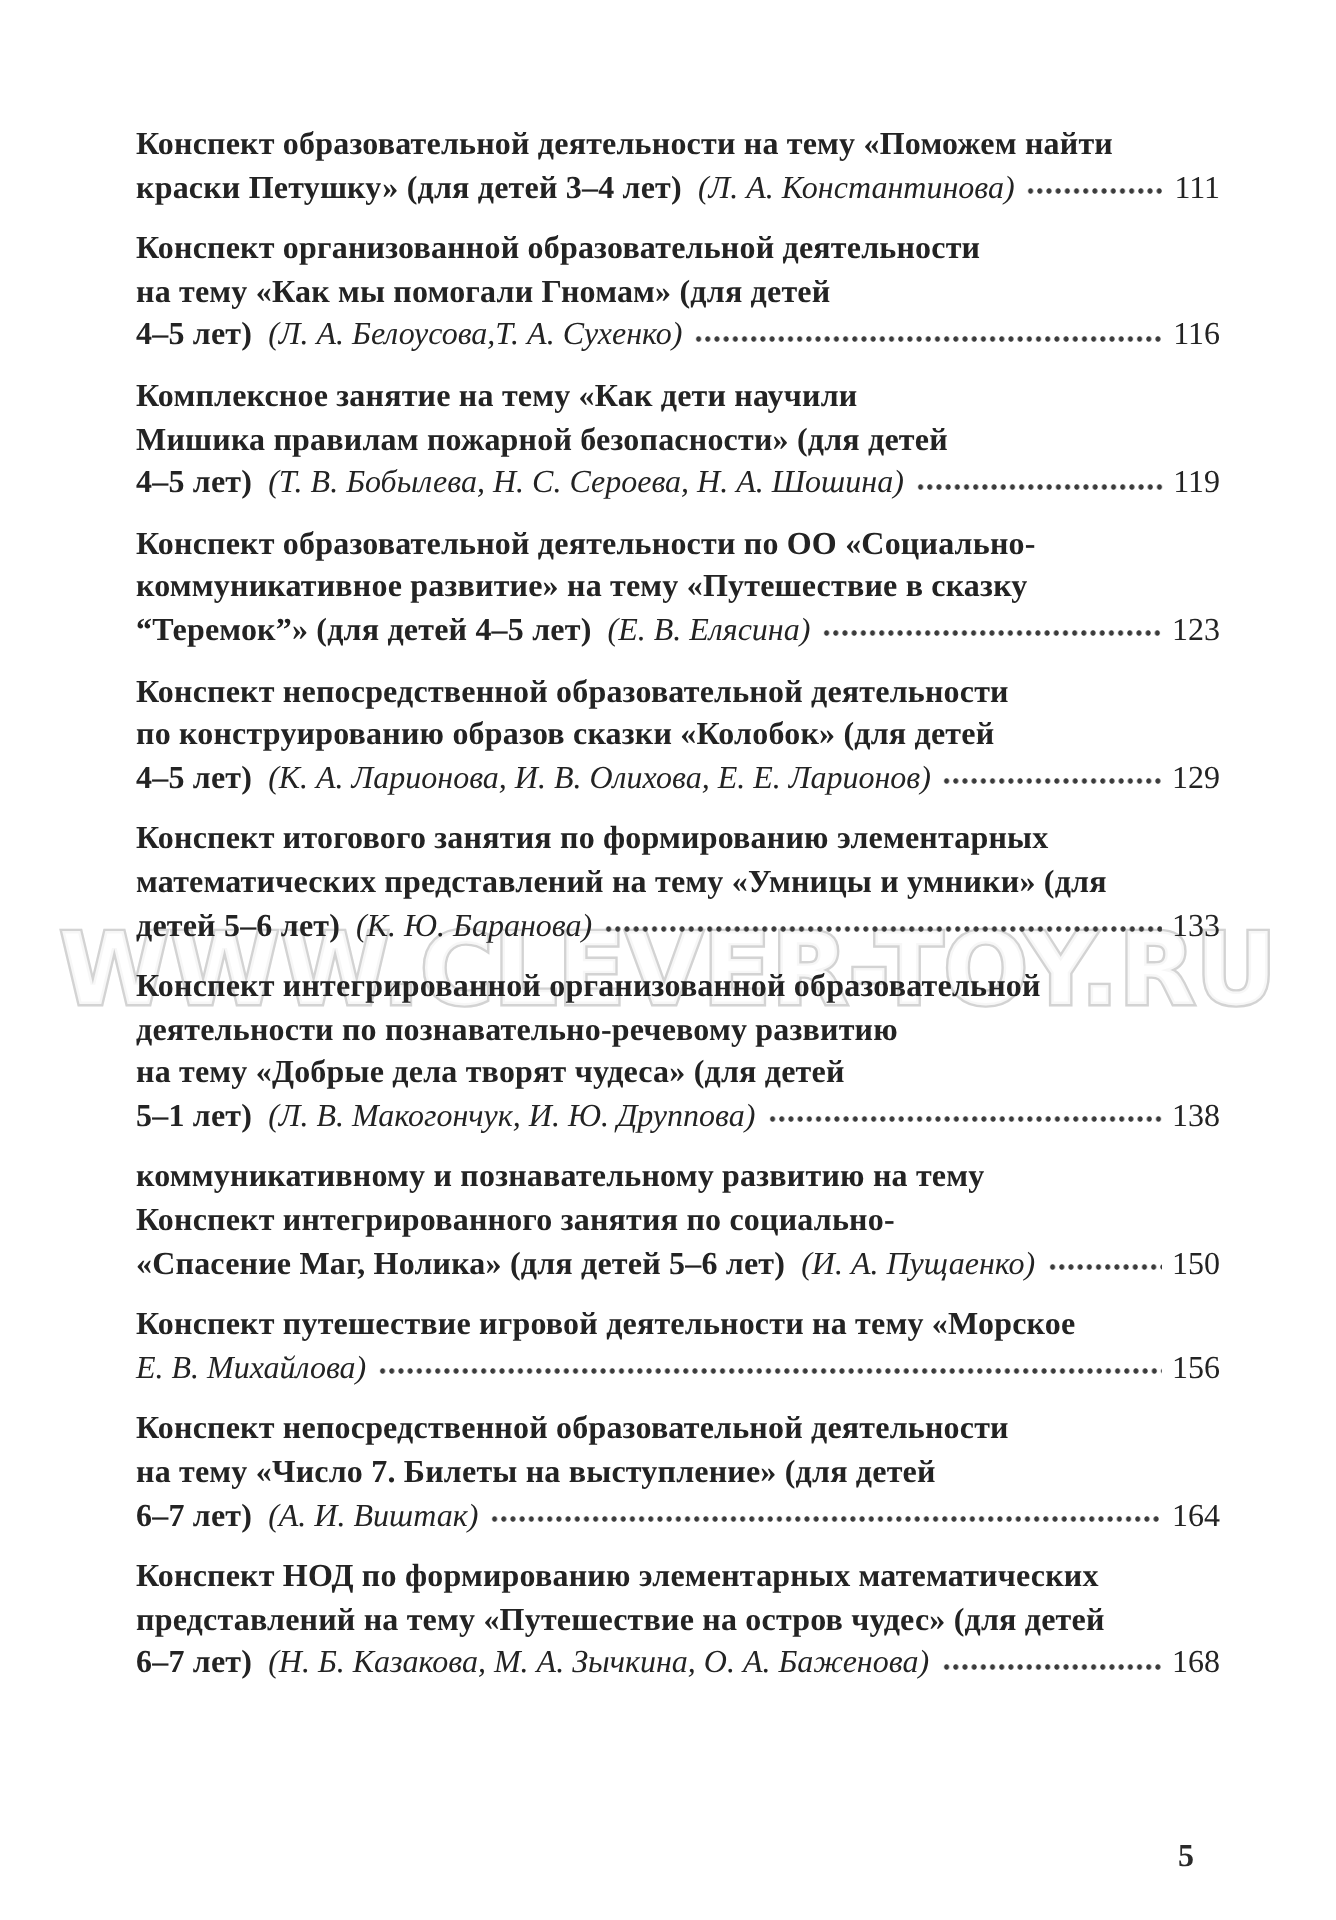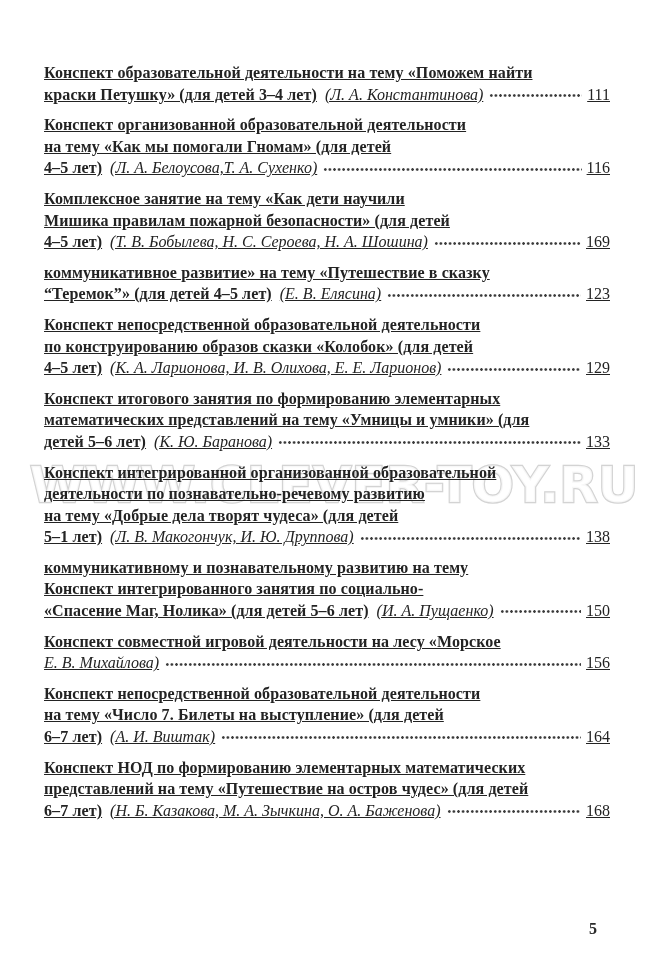--- a/index.html
+++ b/index.html
@@ -12,21 +12,21 @@
     overflow: hidden;
   }
   .page { position: relative; width: 668px; height: 960px; background: #fff; }
 
   .watermark-svg {
     position: absolute; top: 448px; left: 0; z-index: 0;
     pointer-events: none;
   }
 
   .content {
-    position: absolute; top: 62px; left: 44px; right: 58px; z-index: 1; text-decoration: underline;
+    position: absolute; top: 62px; left: 68px; right: 58px; z-index: 1;
   }
   .entry { margin-bottom: 9px; }
   .line {
     font-size: 16px;
     line-height: 21.6px;
     white-space: nowrap;
   }
   .flexline { display: flex; align-items: flex-start; }
   .bold { font-weight: bold; letter-spacing: 0.1px; }
   .italic { font-style: italic; }
@@ -78,24 +78,25 @@
           <span class="pagenum">116</span>
         </div>
       </div>
       <div class="entry">
         <div class="line"><span class="bold">Комплексное занятие на тему «Как дети научили</span></div>
         <div class="line"><span class="bold">Мишика правилам пожарной безопасности» (для детей</span></div>
         <div class="line flexline">
           <span class="bold">4–5 лет)</span>
           <span class="italic">(Т. В. Бобылева, Н. С. Сероева, Н. А. Шошина)</span>
           <span class="leader"></span>
-          <span class="pagenum">169</span>
+          <span class="pagenum">119</span>
         </div>
       </div>
       <div class="entry">
+        <div class="line"><span class="bold">Конспект образовательной деятельности по ОО «Социально-</span></div>
         <div class="line"><span class="bold">коммуникативное развитие» на тему «Путешествие в сказку</span></div>
         <div class="line flexline">
           <span class="bold">“Теремок”» (для детей 4–5 лет)</span>
           <span class="italic">(Е. В. Елясина)</span>
           <span class="leader"></span>
           <span class="pagenum">123</span>
         </div>
       </div>
       <div class="entry">
         <div class="line"><span class="bold">Конспект непосредственной образовательной деятельности</span></div>
@@ -132,21 +133,21 @@
         <div class="line"><span class="bold">коммуникативному и познавательному развитию на тему</span></div>
         <div class="line"><span class="bold">Конспект интегрированного занятия по социально-</span></div>
         <div class="line flexline">
           <span class="bold">«Спасение Маг, Нолика» (для детей 5–6 лет)</span>
           <span class="italic">(И. А. Пущаенко)</span>
           <span class="leader"></span>
           <span class="pagenum">150</span>
         </div>
       </div>
       <div class="entry">
-        <div class="line"><span class="bold">Конспект совместной игровой деятельности на лесу «Морское</span></div>
+        <div class="line"><span class="bold">Конспект путешествие игровой деятельности на тему «Морское</span></div>
         <div class="line flexline">
           <span class="italic">Е. В. Михайлова)</span>
           <span class="leader"></span>
           <span class="pagenum">156</span>
         </div>
       </div>
       <div class="entry">
         <div class="line"><span class="bold">Конспект непосредственной образовательной деятельности</span></div>
         <div class="line"><span class="bold">на тему «Число 7. Билеты на выступление» (для детей</span></div>
         <div class="line flexline">

